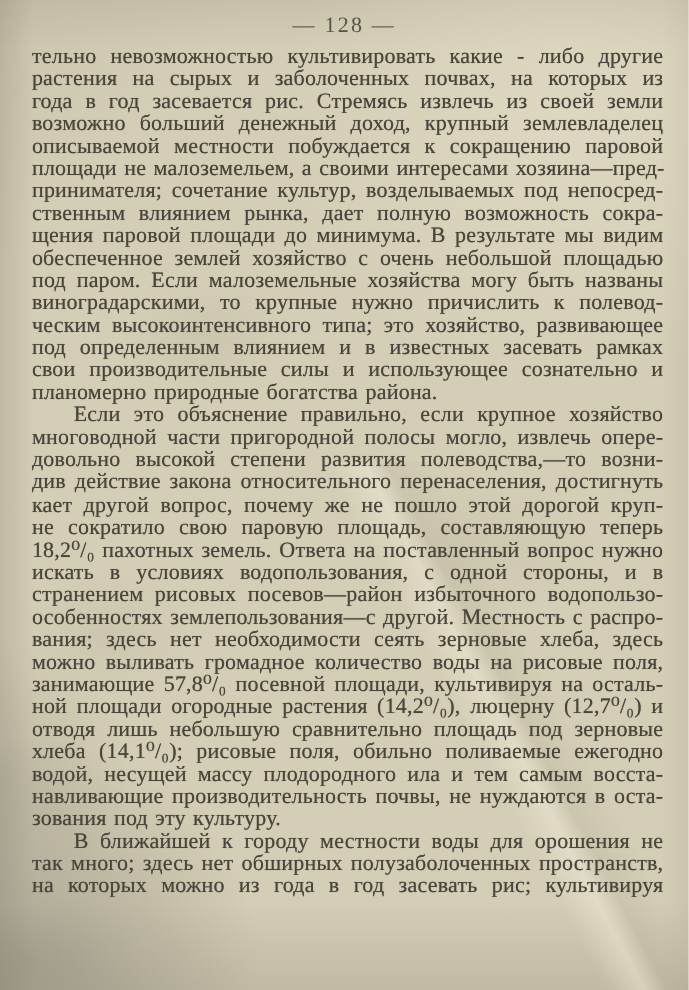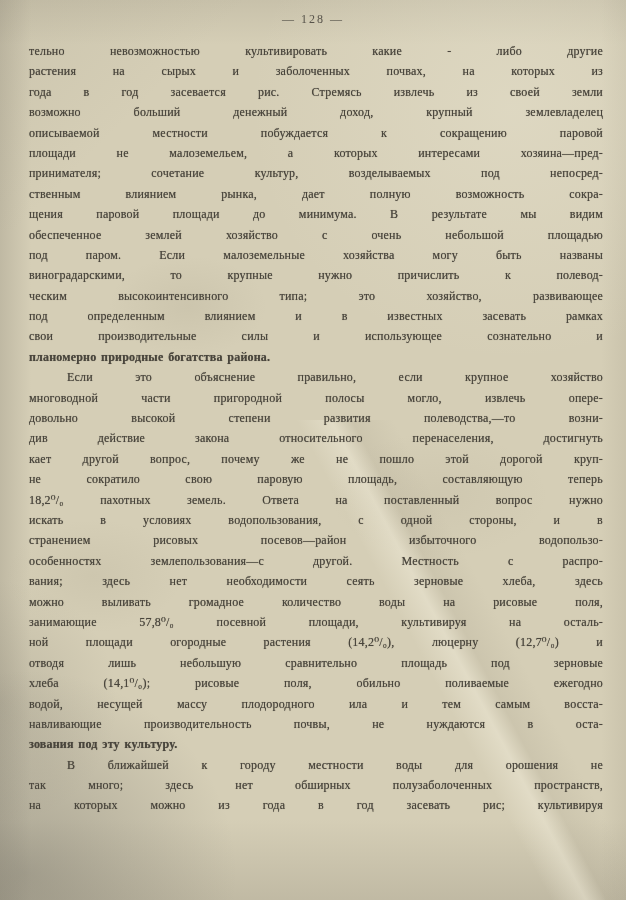--- a/index.html
+++ b/index.html
@@ -60,68 +60,67 @@
       rgba(150,144,126,0.18),
       transparent 55%);
   }
 
   .page-header {
     position: absolute;
     top: 12px;
     left: 0;
     width: 100%;
     text-align: center;
-    font-size: 12px;
+    font-size: 20px;
     letter-spacing: 2px;
     color: #57534a;
   }
 
   .text-block {
     position: absolute;
     left: 29px;
     right: 23px;
     top: 41px;
     color: #49453c;
-    font-size: 12px;
+    font-size: 20px;
     letter-spacing: 0.2px;
     word-spacing: 1.5px;
     text-shadow: 0 0 0.7px rgba(73,69,60,0.75);
   }
 
   .line {
     height: 20.4px;
     line-height: 20.4px;
     text-align: justify;
     text-align-last: justify;
     white-space: nowrap;
   }
   .line.indent {
     padding-left: 38px;
   }
   .line.para-end {
     text-align-last: left;
-    font-weight: bold;
   }
 </style>
 </head>
 <body>
 
 <div class="scan-page">
   <div class="crease2"></div>
   <div class="crease"></div>
 
   <div class="page-header">— 128 —</div>
 
   <div class="text-block">
       <div class="line">тельно невозможностью культивировать какие - либо другие</div>
       <div class="line">растения на сырых и заболоченных почвах, на которых из</div>
       <div class="line">года в год засевается рис. Стремясь извлечь из своей земли</div>
       <div class="line">возможно больший денежный доход, крупный землевладелец</div>
       <div class="line">описываемой местности побуждается к сокращению паровой</div>
-      <div class="line">площади не малоземельем, а которых интересами хозяина—пред-</div>
+      <div class="line">площади не малоземельем, а своими интересами хозяина—пред-</div>
       <div class="line">принимателя; сочетание культур, возделываемых под непосред-</div>
       <div class="line">ственным влиянием рынка, дает полную возможность сокра-</div>
       <div class="line">щения паровой площади до минимума. В результате мы видим</div>
       <div class="line">обеспеченное землей хозяйство с очень небольшой площадью</div>
       <div class="line">под паром. Если малоземельные хозяйства могу быть названы</div>
       <div class="line">виноградарскими, то крупные нужно причислить к полевод-</div>
       <div class="line">ческим высокоинтенсивного типа; это хозяйство, развивающее</div>
       <div class="line">под определенным влиянием и в известных засевать рамках</div>
       <div class="line">свои производительные силы и использующее сознательно и</div>
       <div class="line para-end">планомерно природные богатства района.</div>

